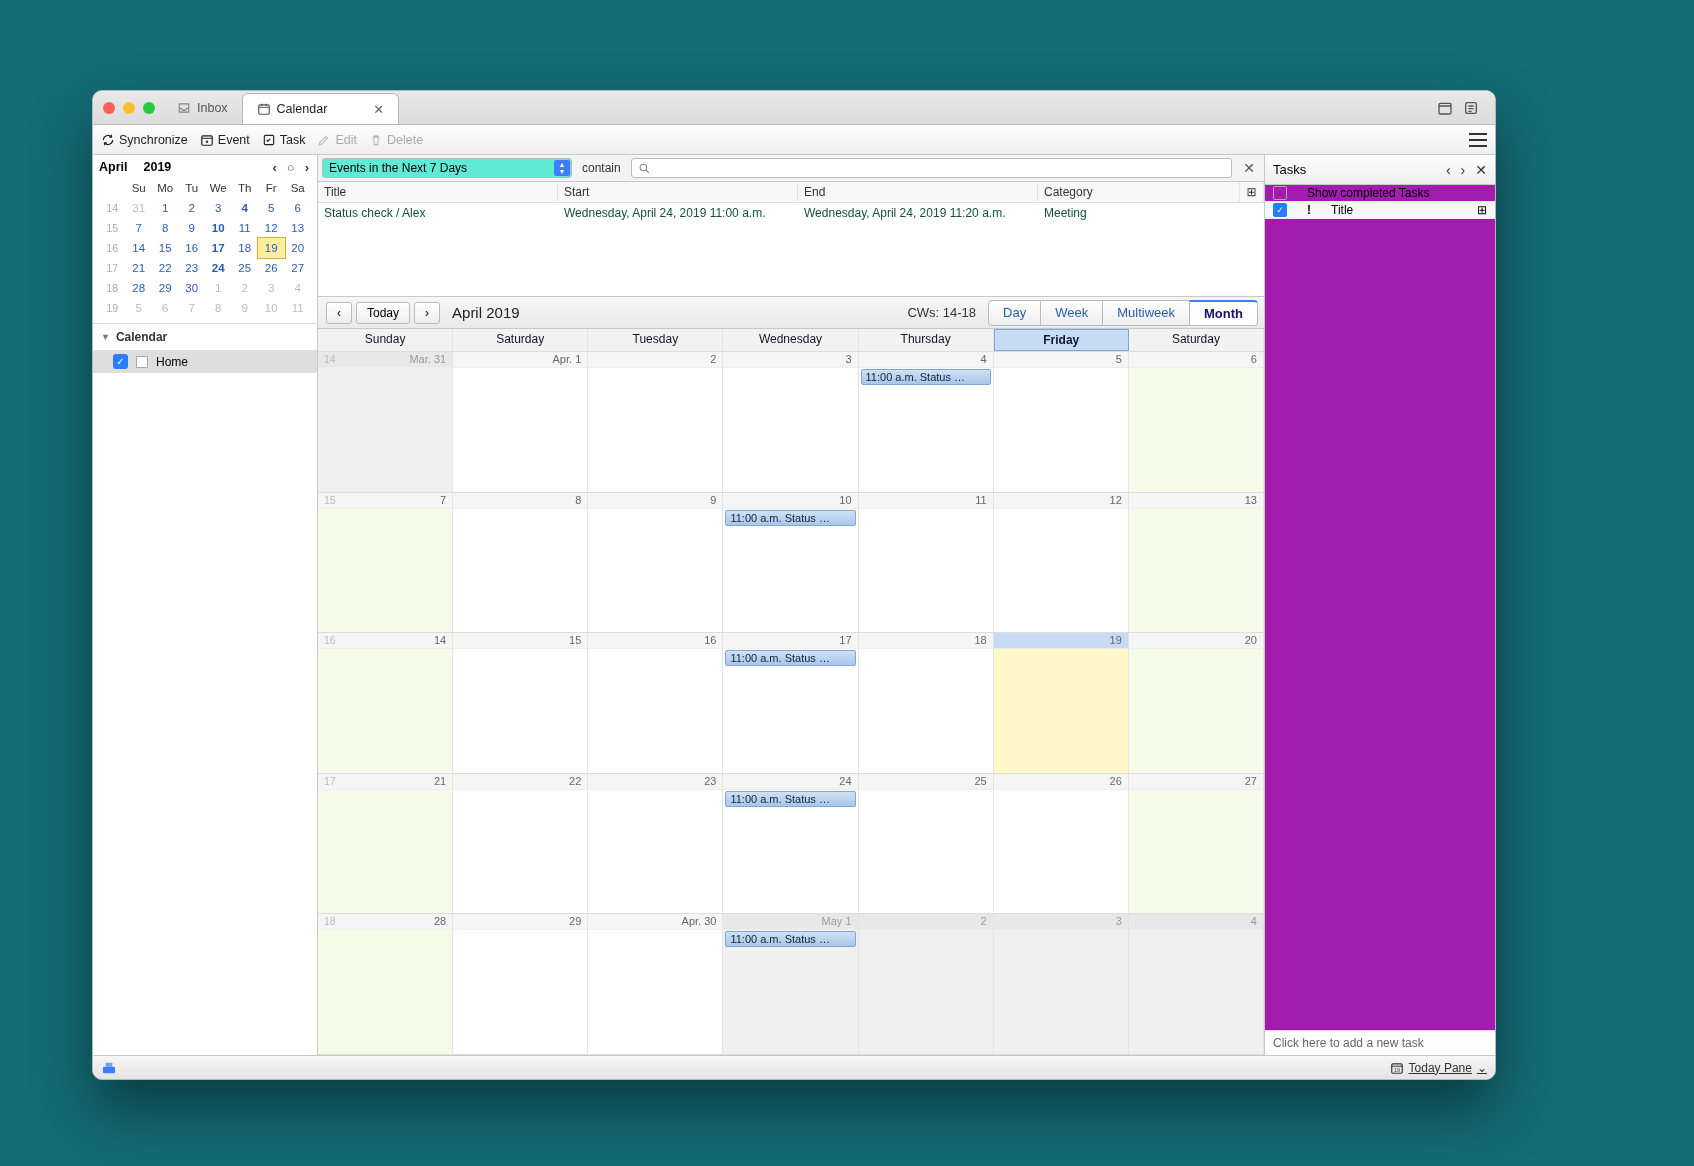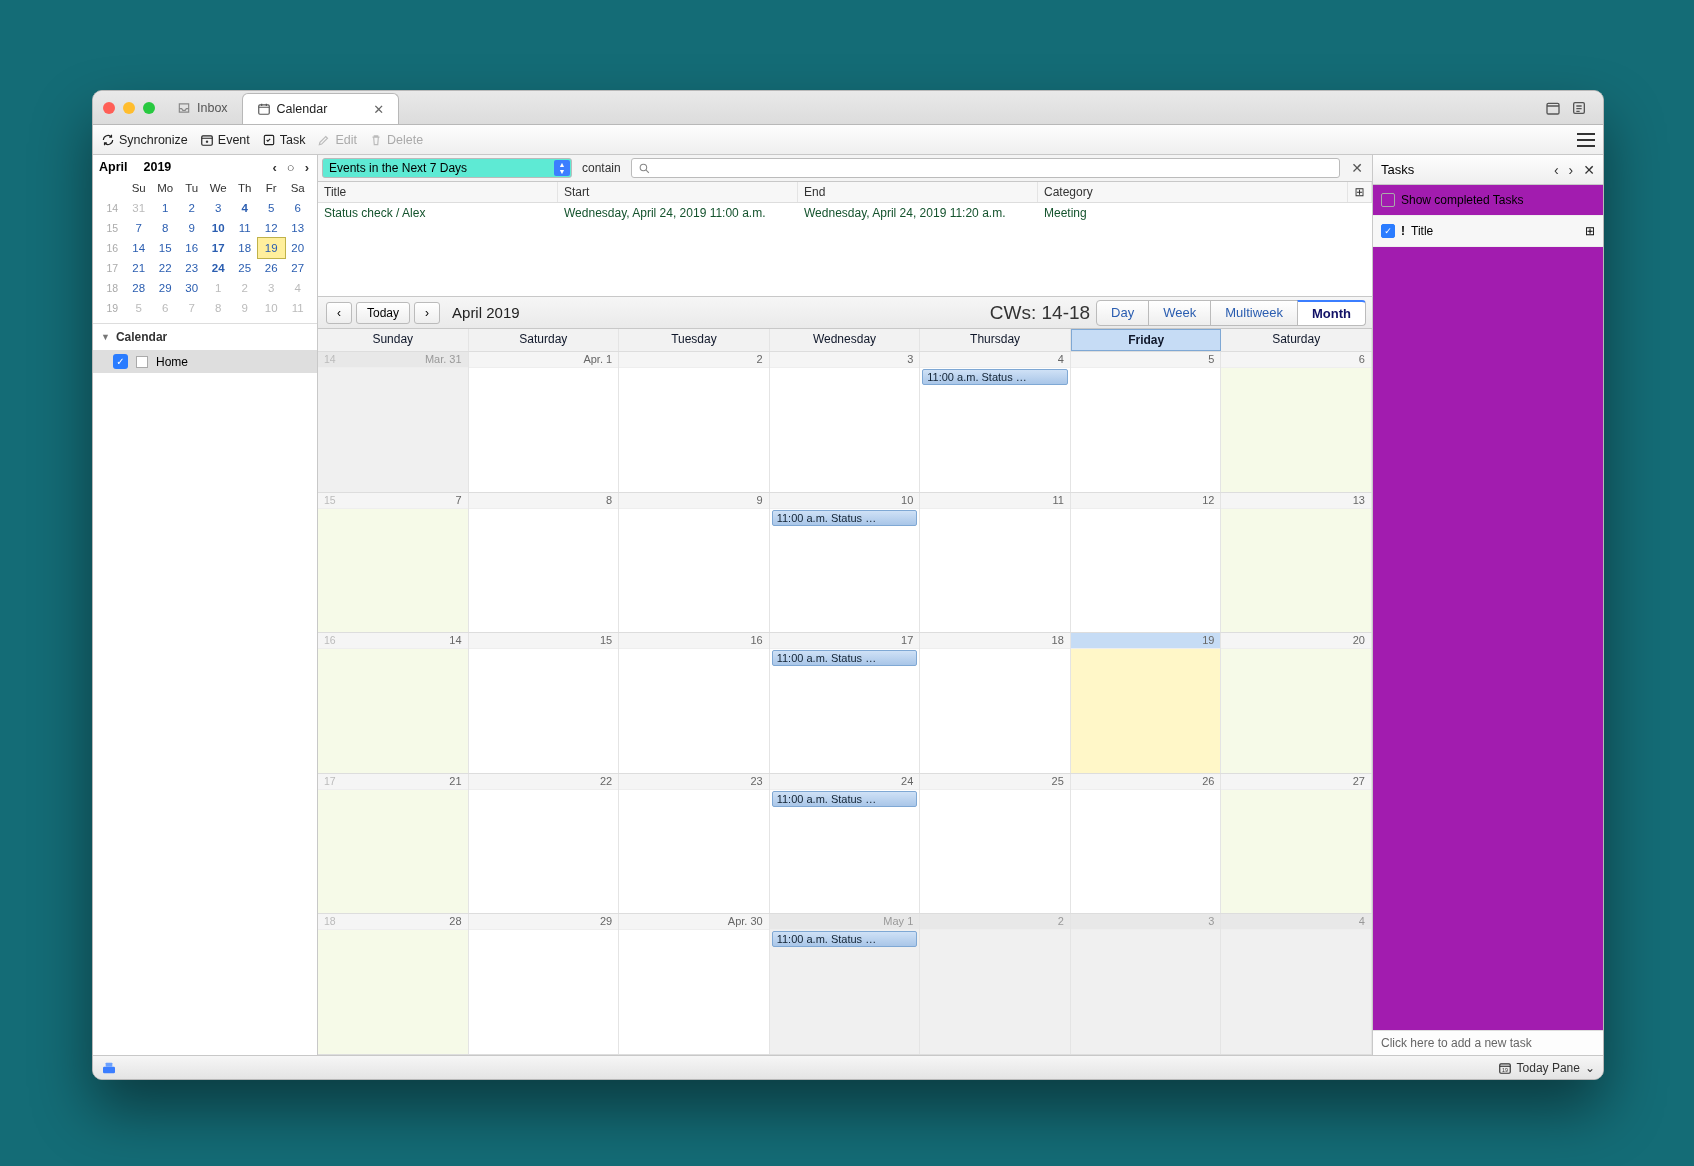--- a/index.html
+++ b/index.html
@@ -1,17 +1,17 @@
 <!DOCTYPE html>
 <html><head>
 <meta charset="utf-8">
 <style>
 * { margin: 0; padding: 0; box-sizing: border-box; font-family: -apple-system, "Helvetica Neue", Arial, sans-serif; }
 body { background: #146c76; width: 1694px; height: 1166px; position: relative; }
-.window { position: absolute; left: 92px; top: 90px; width: 1512px; height: 990px; background: #f0f0f0; border-radius: 10px; box-shadow: 0 30px 60px rgba(0,0,0,.45); display: flex; flex-direction: column; overflow: hidden; border: 1px solid #b8b8b8; }
+.window { position: absolute; left: 92px; top: 90px; width: 1404px; height: 990px; background: #f0f0f0; border-radius: 10px; box-shadow: 0 30px 60px rgba(0,0,0,.45); display: flex; flex-direction: column; overflow: hidden; border: 1px solid #b8b8b8; }
 
 
 .tabstrip { height: 34px; background: linear-gradient(#e9e9e9,#dcdcdc); display: flex; align-items: stretch; padding: 0 6px; border-bottom: 1px solid #b8b8b8; }
 .traffic { display: flex; gap: 8px; align-items: center; padding: 0 8px 0 4px; }
 .traffic span { width: 12px; height: 12px; border-radius: 50%; }
 .traffic .r{background:#ff5f57;} .traffic .y{background:#ffbd2e;} .traffic .g{background:#28c940;}
 .tab { display: flex; align-items: center; padding: 0 14px; gap: 6px; font-size: 12.5px; color: #555; border-top-left-radius: 6px; border-top-right-radius: 6px; position: relative; }
 .tab.inactive { background: transparent; }
 .tab.active { background: #fff; border: 1px solid #b8b8b8; border-bottom: none; margin-top: 2px; color: #222; }
 .tab .close { margin-left: 40px; color: #666; font-size: 13px; }
@@ -65,21 +65,21 @@
 .eventlist .hdr { display:grid; grid-template-columns: 240px 240px 240px 1fr 24px; background:#f7f7f7; border-bottom:1px solid #ddd; }
 .eventlist .hdr div { padding:3px 6px; border-right:1px solid #e4e4e4; color:#333; }
 .eventlist .row { display:grid; grid-template-columns: 240px 240px 240px 1fr 24px; }
 .eventlist .row div { padding:3px 6px; color:#14532d; }
 
 .navrow { height:32px; background:linear-gradient(#f6f6f6,#eaeaea); border-bottom:1px solid #c8c8c8; display:flex; align-items:center; padding:0 6px; font-size:13px;}
 .navbtn { width:26px; height:22px; border:1px solid #bbb; border-radius:3px; background:linear-gradient(#fff,#eee); display:flex; align-items:center; justify-content:center; margin:0 2px; cursor:pointer; font-size:12px; }
 .navbtn.today { width:auto; padding:0 10px; }
 .navrow .title { margin-left:10px; color:#222; font-size: 15px;}
 .navrow .spacer{flex:1;}
-.navrow .cws { color:#333; margin-right:6px; font-size: 19px;}
+.navrow .cws { color:#333; margin-right:12px; font-size: 13px;}
 .viewtabs { display:flex; }
 .viewtab { padding:4px 14px; border:1px solid #bbb; background:linear-gradient(#fff,#eee); font-size:13px; color:#2a5db0; cursor:pointer; margin-left:-1px;}
 .viewtab:first-child{ border-radius:4px 0 0 4px; margin-left:0;}
 .viewtab:last-child{ border-radius:0 4px 4px 0;}
 .viewtab.active { background:#fff; color:#116; border-top:2px solid #3b7eff; font-weight:bold;}
 
 .monthgrid { flex:1; display:flex; flex-direction:column; }
 .dayheaders { display:grid; grid-template-columns: repeat(7, 1fr); background:#f2f2f2; border-bottom:1px solid #ddd; font-size:12px;}
 .dayheaders div { text-align:center; padding:3px 0; border-right:1px solid #e4e4e4; color:#0f172a; }
 .dayheaders div.selhdr { background:#c6dcf5; font-weight:bold; border:1px solid #7fa8d4; }
@@ -93,28 +93,28 @@
 .daycell.outside .datebar { background:#e8e8e8; color:#999;}
 .daycell.selected .datebar { background:#c6dcf5;}
 .daycell .wknum{ color:#bbb; font-size:10.5px;}
 .event-chip { margin:1px 2px 0 2px; background:linear-gradient(#cfe1f6,#a9c6e8); border:1px solid #7fa8d4; border-radius:2px; font-size:11px; padding:1px 4px; color:#123; white-space:nowrap; overflow:hidden; text-overflow: ellipsis;}
 
 
 .tasks { background:#a21caf; display:flex; flex-direction:column; font-size:12px;}
 .tasks-hdr{ height:30px; background:linear-gradient(#fdfdfd,#efefef); border-bottom:1px solid #c8c8c8; display:flex; align-items:center; padding: 0 8px; gap:10px;}
 .tasks-hdr .title{ flex:1; font-size:13px;}
 .tasks-hdr .arrow{ cursor:pointer; font-size:14px; color:#333;}
-.tasks-row{ display:flex; align-items:center; padding:8px 8px; gap:6px; border-bottom:1px solid #eee;}
+.tasks-row{ display:flex; align-items:center; padding:1px 8px; gap:20px; border-bottom:1px solid #eee;}
 .tasks-row.hdr{ background:#f7f7f7; }
 .tasks .chk { width:14px; height:14px; border:1px solid #aaa; border-radius:2px; display:flex; align-items:center; justify-content:center;}
 .tasks .chk.checked{ background:#2a7cff; border-color:#2a7cff; color:#fff; font-size:9px;}
 .tasks-footer{ margin-top:auto; padding:5px 8px; color:#666; border-top:1px solid #ddd; background:#fdfdfd;}
 
 
-.status { height:24px; background:linear-gradient(#f6f6f6,#e4e4e4); border-top:1px solid #c8c8c8; display:flex; align-items:center; padding:0 8px; font-size:12px; color:#333;}
+.status { height:24px; background:linear-gradient(#f6f6f6,#e4e4e4); border-top:1px solid #c8c8c8; display:flex; align-items:center; padding:0 8px; font-size:12px; color:#333;text-decoration:underline;}
 .status .spacer{flex:1;}
 .status .today-pane { display:flex; align-items:center; gap:5px; cursor:pointer;}
 </style>
 </head>
 <body>
 
 <div class="window">
 
   <div class="tabstrip">
     <div class="traffic">

